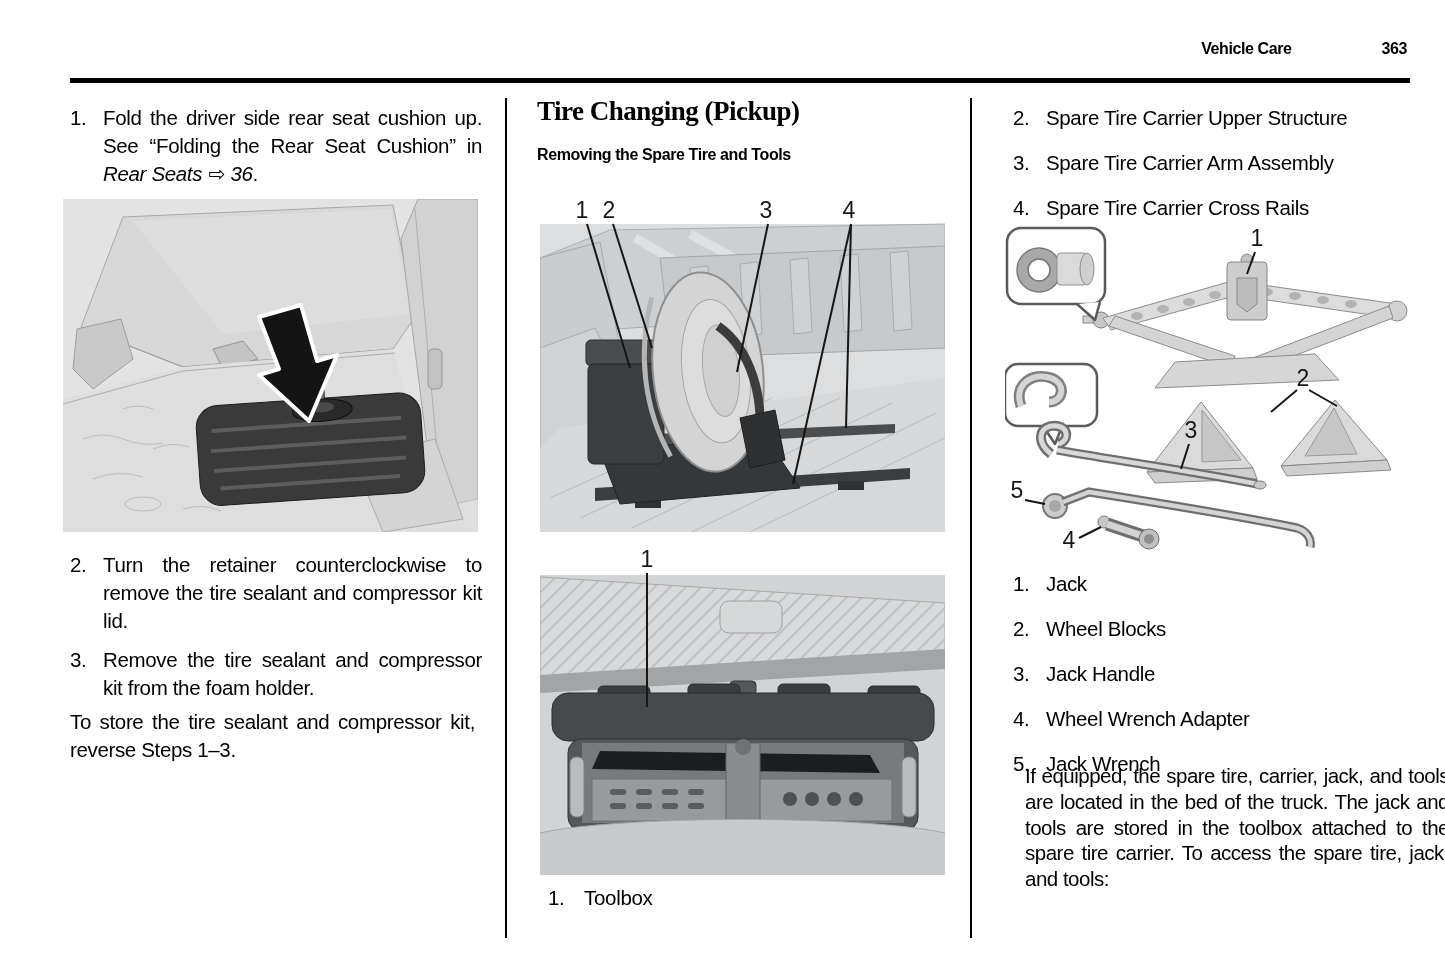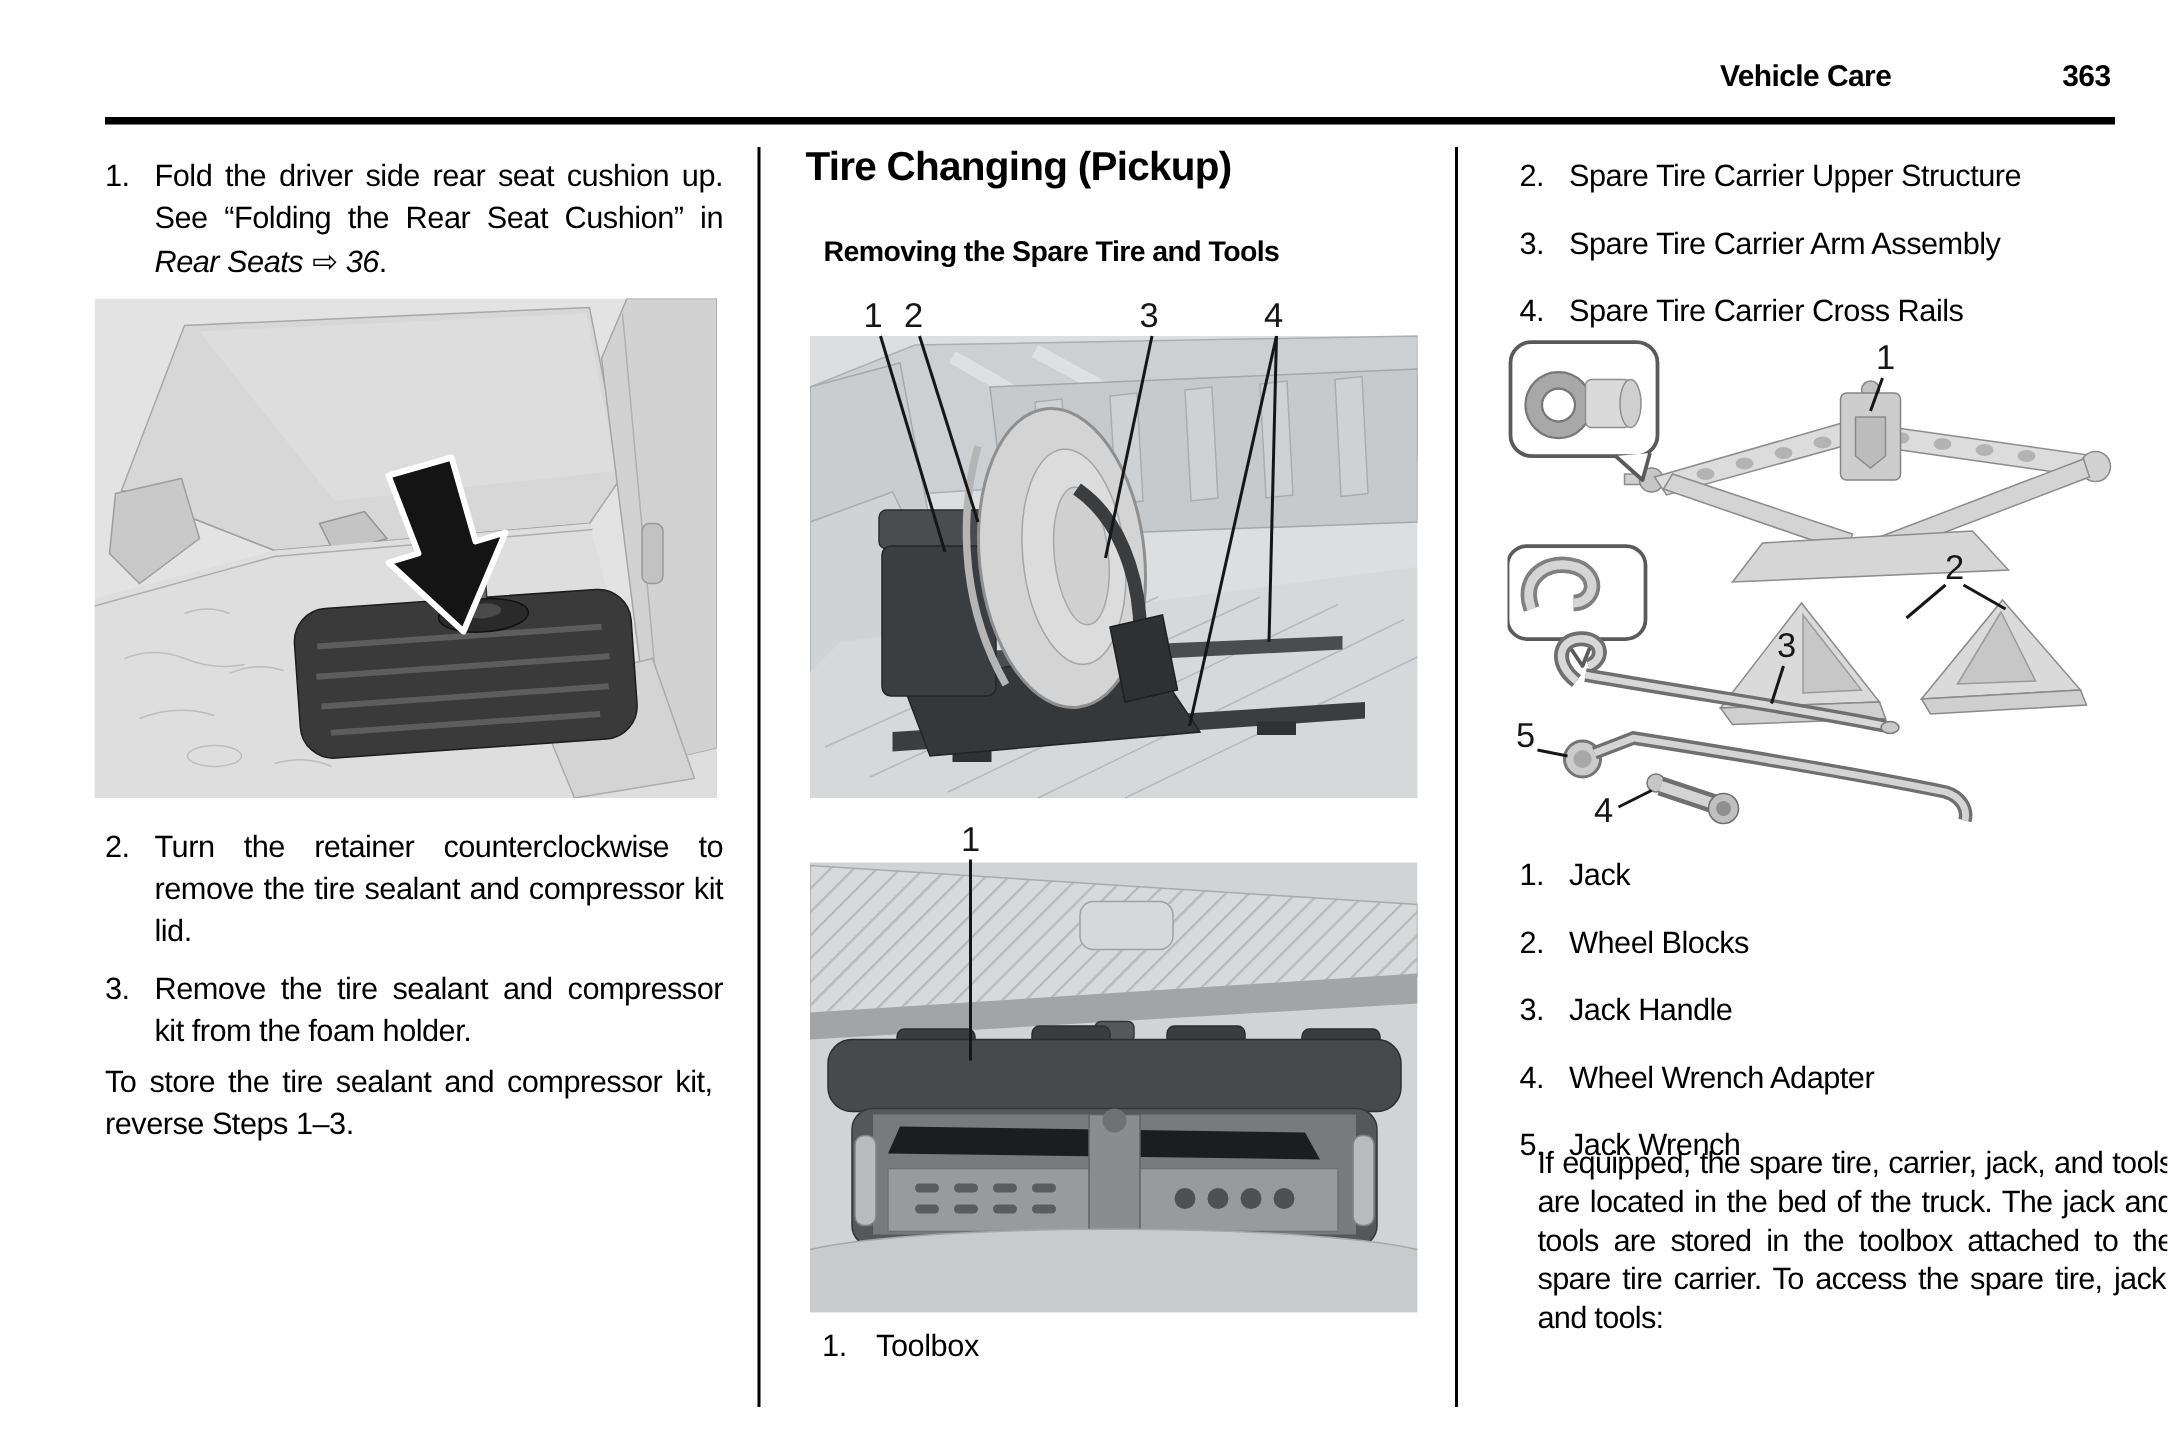--- a/index.html
+++ b/index.html
@@ -1,32 +1,32 @@
 <!DOCTYPE html>
 <html><head>
 <meta charset="utf-8">
 <style>
   html,body{margin:0;padding:0;background:#fff;}
   .page{position:relative;width:1445px;height:959px;background:#ffffff;overflow:hidden;
         font-family:"Liberation Sans",sans-serif;color:#000;}
   
-  .hdr{position:absolute;top:40px;right:38px;display:flex;gap:114px;align-items:baseline;
-       font-weight:bold;font-size:20px;letter-spacing:-0.4px;}
+  .hdr{position:absolute;top:40px;right:38px;display:flex;gap:90px;align-items:baseline;
+       font-weight:bold;font-size:16px;letter-spacing:-0.4px;}
   .hrule{position:absolute;left:70px;top:78px;width:1340px;height:5px;background:#000;}
   .vdiv{position:absolute;top:98px;width:2px;height:840px;background:#000;}
   
   .col-block{position:absolute;}
   .li{display:flex;font-size:20.5px;line-height:28px;letter-spacing:-0.35px;}
   .li .num{flex:0 0 33px;}
   .li .txt{flex:1;text-align:justify;}
   .plain{font-size:20.5px;line-height:28px;letter-spacing:-0.35px;text-align:justify;}
   .ital{font-style:italic;}
   .arrow{font-family:"DejaVu Sans",sans-serif;font-style:normal;}
-  h1.mid{position:absolute;left:537px;top:96px;margin:0;font-size:27px;letter-spacing:-0.5px;}
-  h2.mid{position:absolute;left:537px;top:146px;margin:12px;font-size:19px;letter-spacing:-0.4px;}
+  h1.mid{position:absolute;left:537px;top:96px;margin:0;font-size:27px;letter-spacing:-0.5px;font-family:Liberation Serif, serif;}
+  h2.mid{position:absolute;left:537px;top:146px;margin:0;font-size:16px;letter-spacing:-0.4px;}
   .rlist .li{margin-bottom:17px;}
   .rlist .li .txt{text-align:left;}
   .rpara{position:absolute;left:997px;top:763px;width:424px;font-size:20.5px;line-height:25.8px;
          letter-spacing:-0.5px;text-align:justify;margin-left:28px;}
   .caption{position:absolute;left:548px;top:886px;display:flex;font-size:20.5px;letter-spacing:-0.3px;}
   .caption .num{width:36px;}
   figure{margin:0;padding:0;position:absolute;}
   svg text.callout{font-family:"Liberation Sans",sans-serif;font-size:23px;fill:#161616;}
 </style>
 </head>

